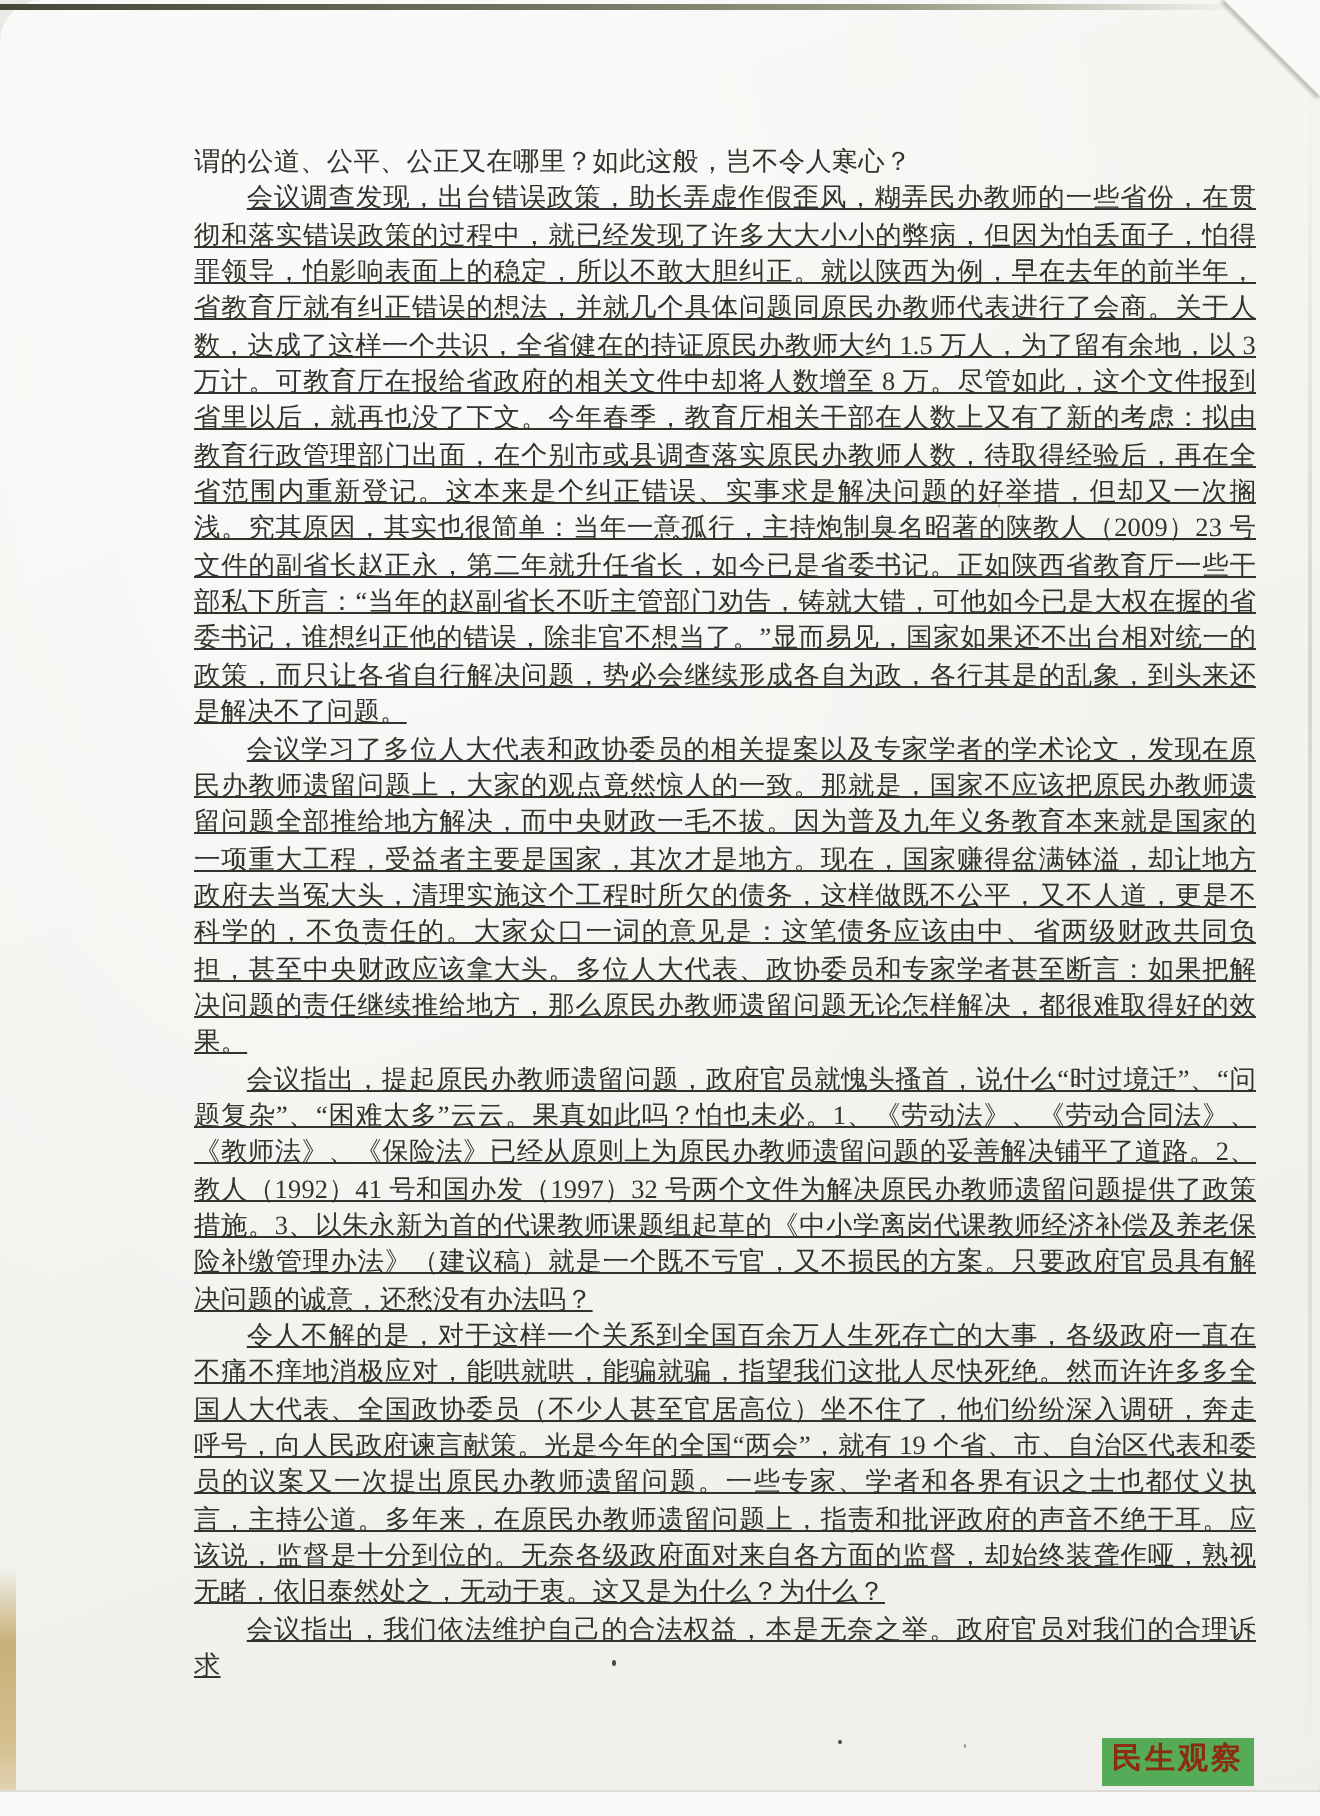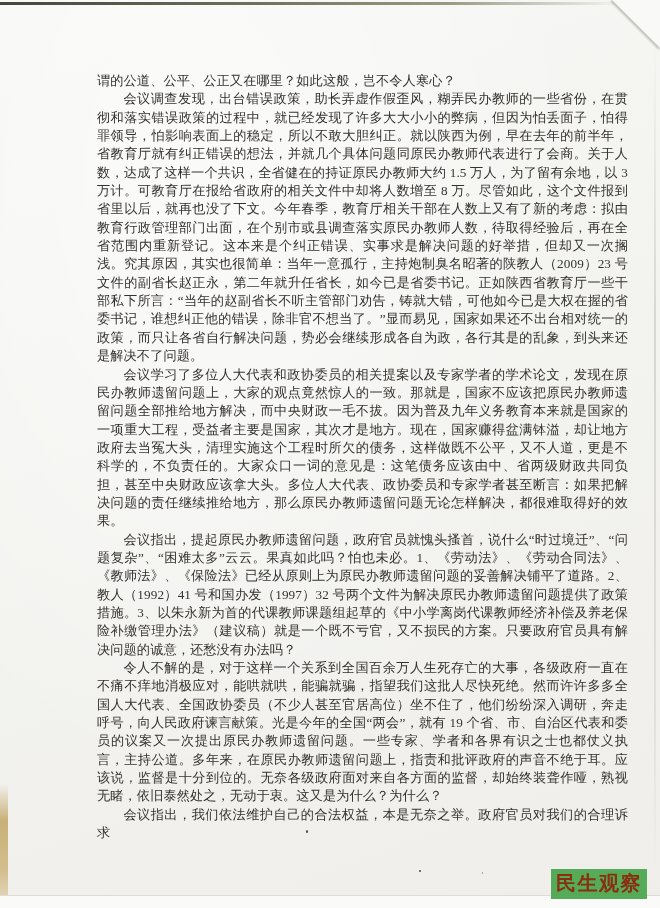--- a/index.html
+++ b/index.html
@@ -6,20 +6,21 @@
   body{
     width:660px;height:908px;position:relative;overflow:hidden;
     background:#e9e9e6;
     font-family:"Liberation Serif","DejaVu Serif",serif;
   }
   .page{
     position:absolute;inset:0;
     background:
       radial-gradient(ellipse at 30% 20%, rgba(255,255,255,.55), rgba(255,255,255,0) 60%),
       linear-gradient(160deg,#f7f7f5 0%,#f3f3f0 45%,#efeeea 100%);
+    border-radius: 21px;
   }
   .scan-top-line{
     position:absolute;top:2px;left:0;width:642px;height:3px;
     background:linear-gradient(to right,#45453a 0%,#70705d 40%,#9a9a84 70%,rgba(150,150,128,0) 97%);
   }
   .corner-fold{
     position:absolute;top:-34px;right:-34px;width:68px;height:68px;
     transform:rotate(45deg);
     background:#f9f9f7;
     box-shadow:0 2px 2px rgba(148,146,136,.55);
@@ -35,25 +36,25 @@
   .bottom-strip{
     position:absolute;left:0;bottom:0;width:100%;height:12px;
     background:#fafaf8;border-top:1px solid #dedcd5;
   }
   .text-block{
     position:absolute;left:97px;top:72px;width:531px;
     font-size:13.2px;line-height:18.35px;color:#34322e;
     text-align:justify;letter-spacing:.1px;
   }
   .text-block p{margin:0;padding:0;}
-  .text-block p.indent{text-indent:2em;}
+  .text-block p.indent{text-indent:2em;text-decoration:underline;}
   .stamp{
     position:absolute;left:551px;top:869px;
     background:#55ab58;color:#8b2d10;
-    font-size:20px;font-weight:bold;line-height:1.25;
+    font-size:15px;font-weight:bold;line-height:1.25;
     padding:2px 5px 3px 5px;letter-spacing:1.5px;white-space:nowrap;
     font-family:"Liberation Serif","DejaVu Serif",serif;
   }
   .speck{position:absolute;background:#4a473f;border-radius:50%;}
   .speck.s1{left:306px;top:830px;width:2px;height:3px;}
   .speck.s2{left:419px;top:870px;width:2px;height:2px;}
   .speck.s3{left:482px;top:872px;width:1px;height:2px;opacity:.6;}
   .speck.s4{left:499px;top:252px;width:1px;height:2px;opacity:.4;}
 </style>
 </head>

